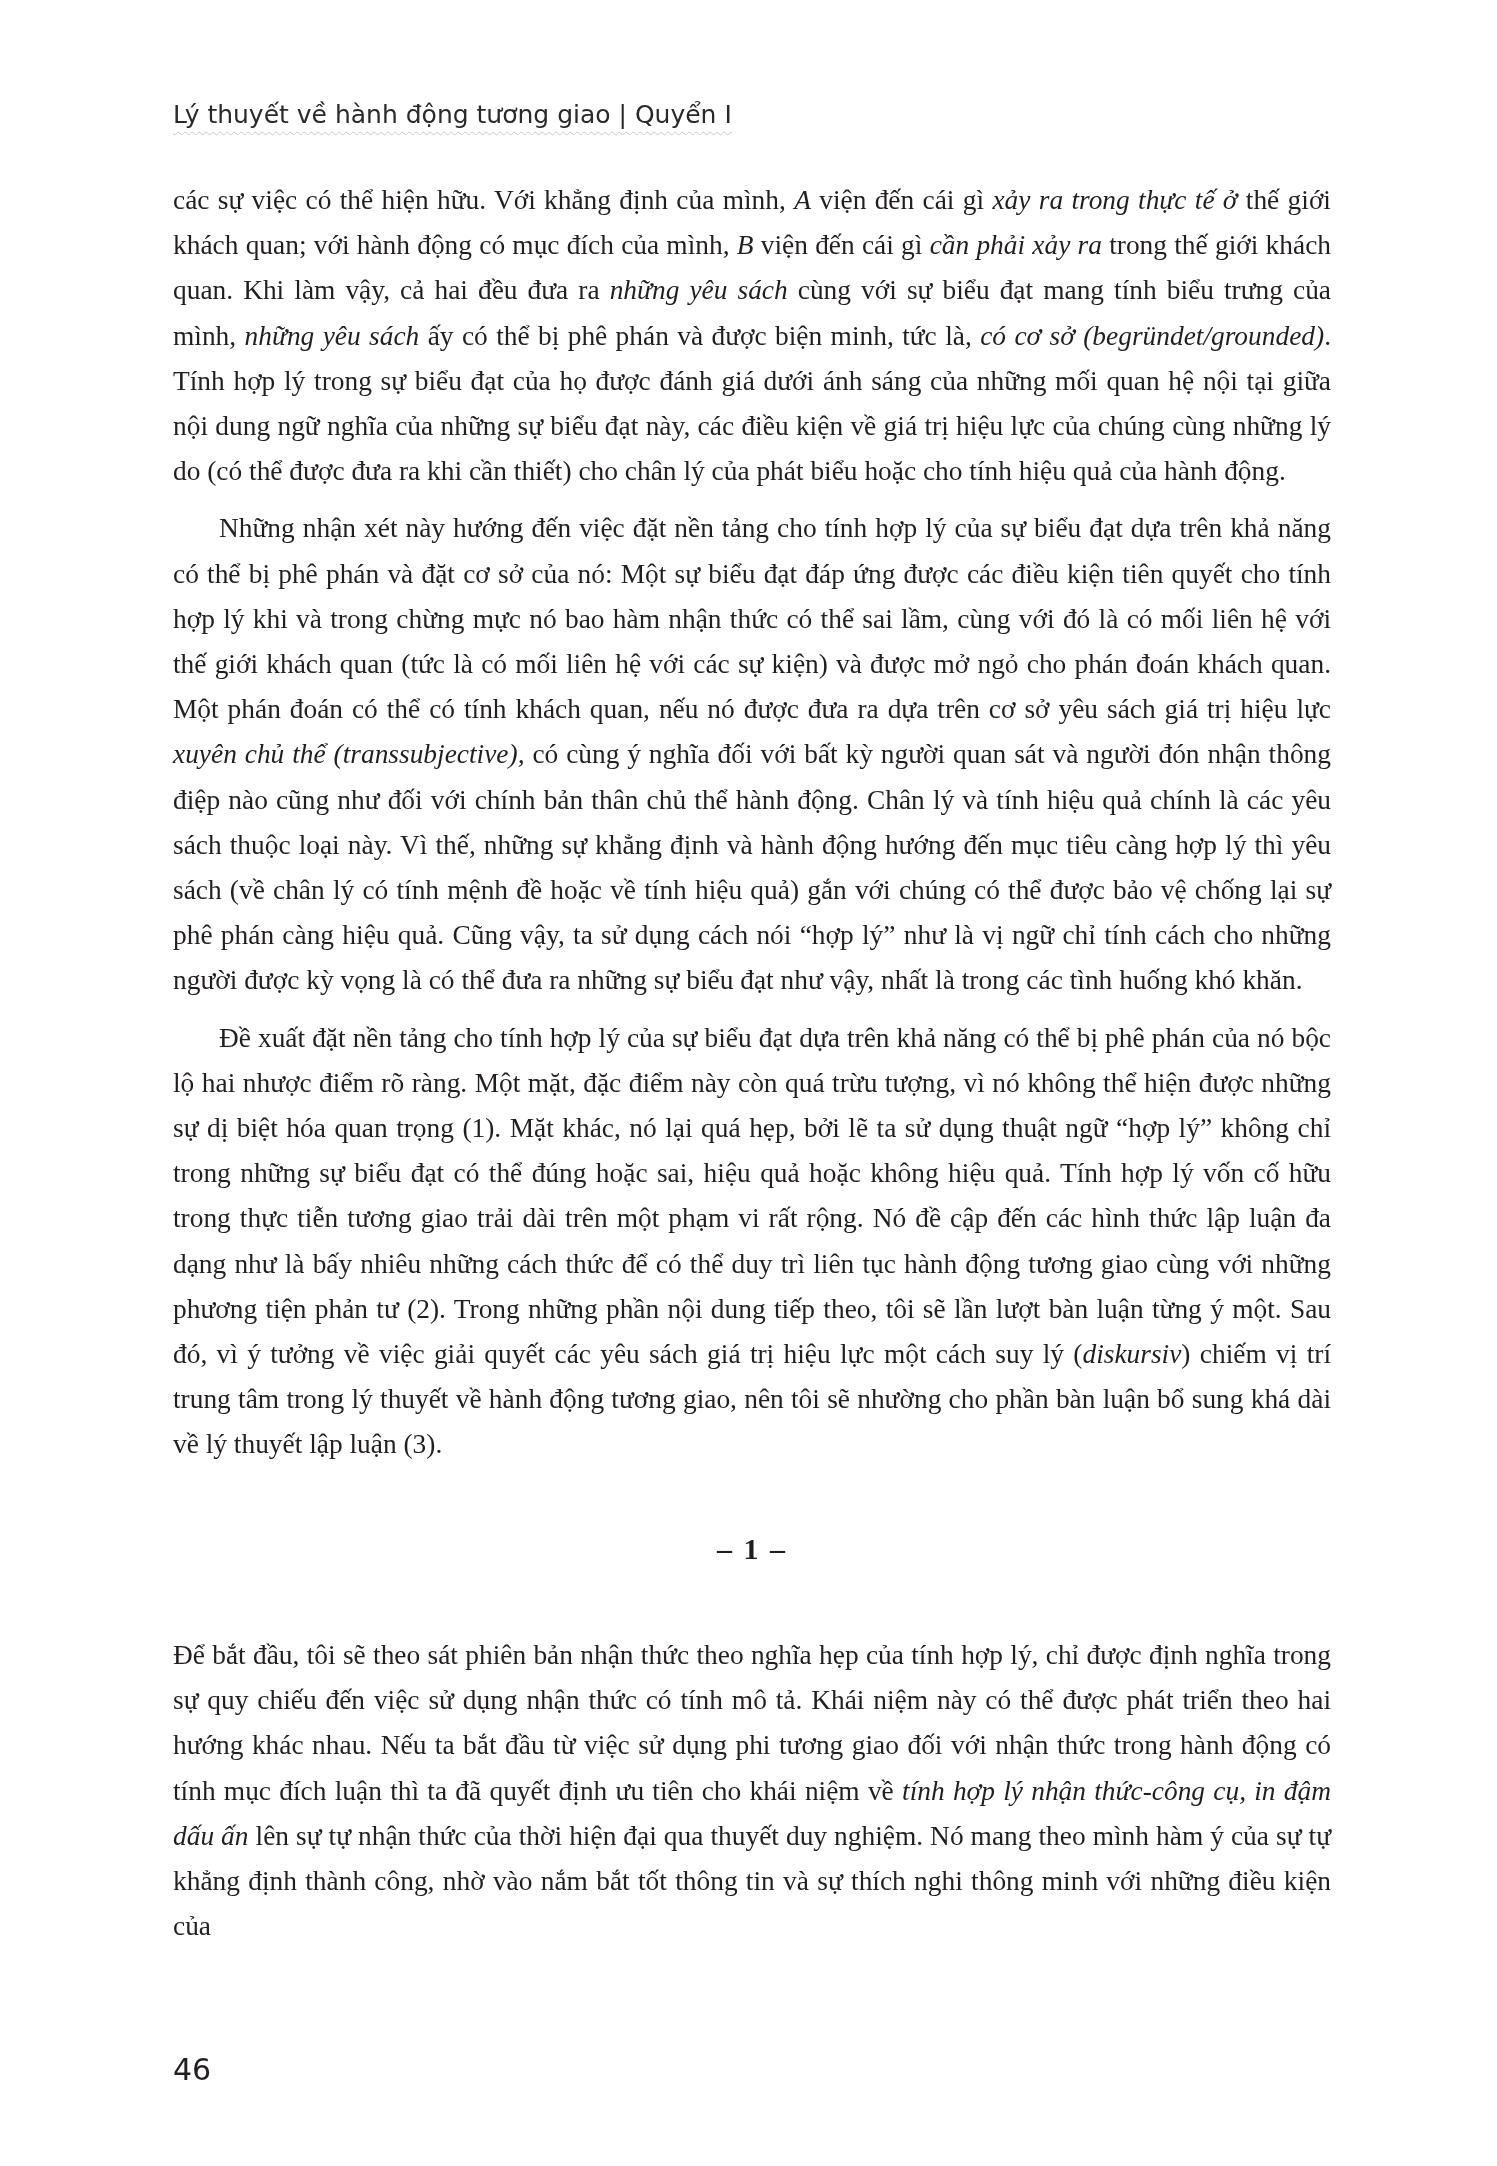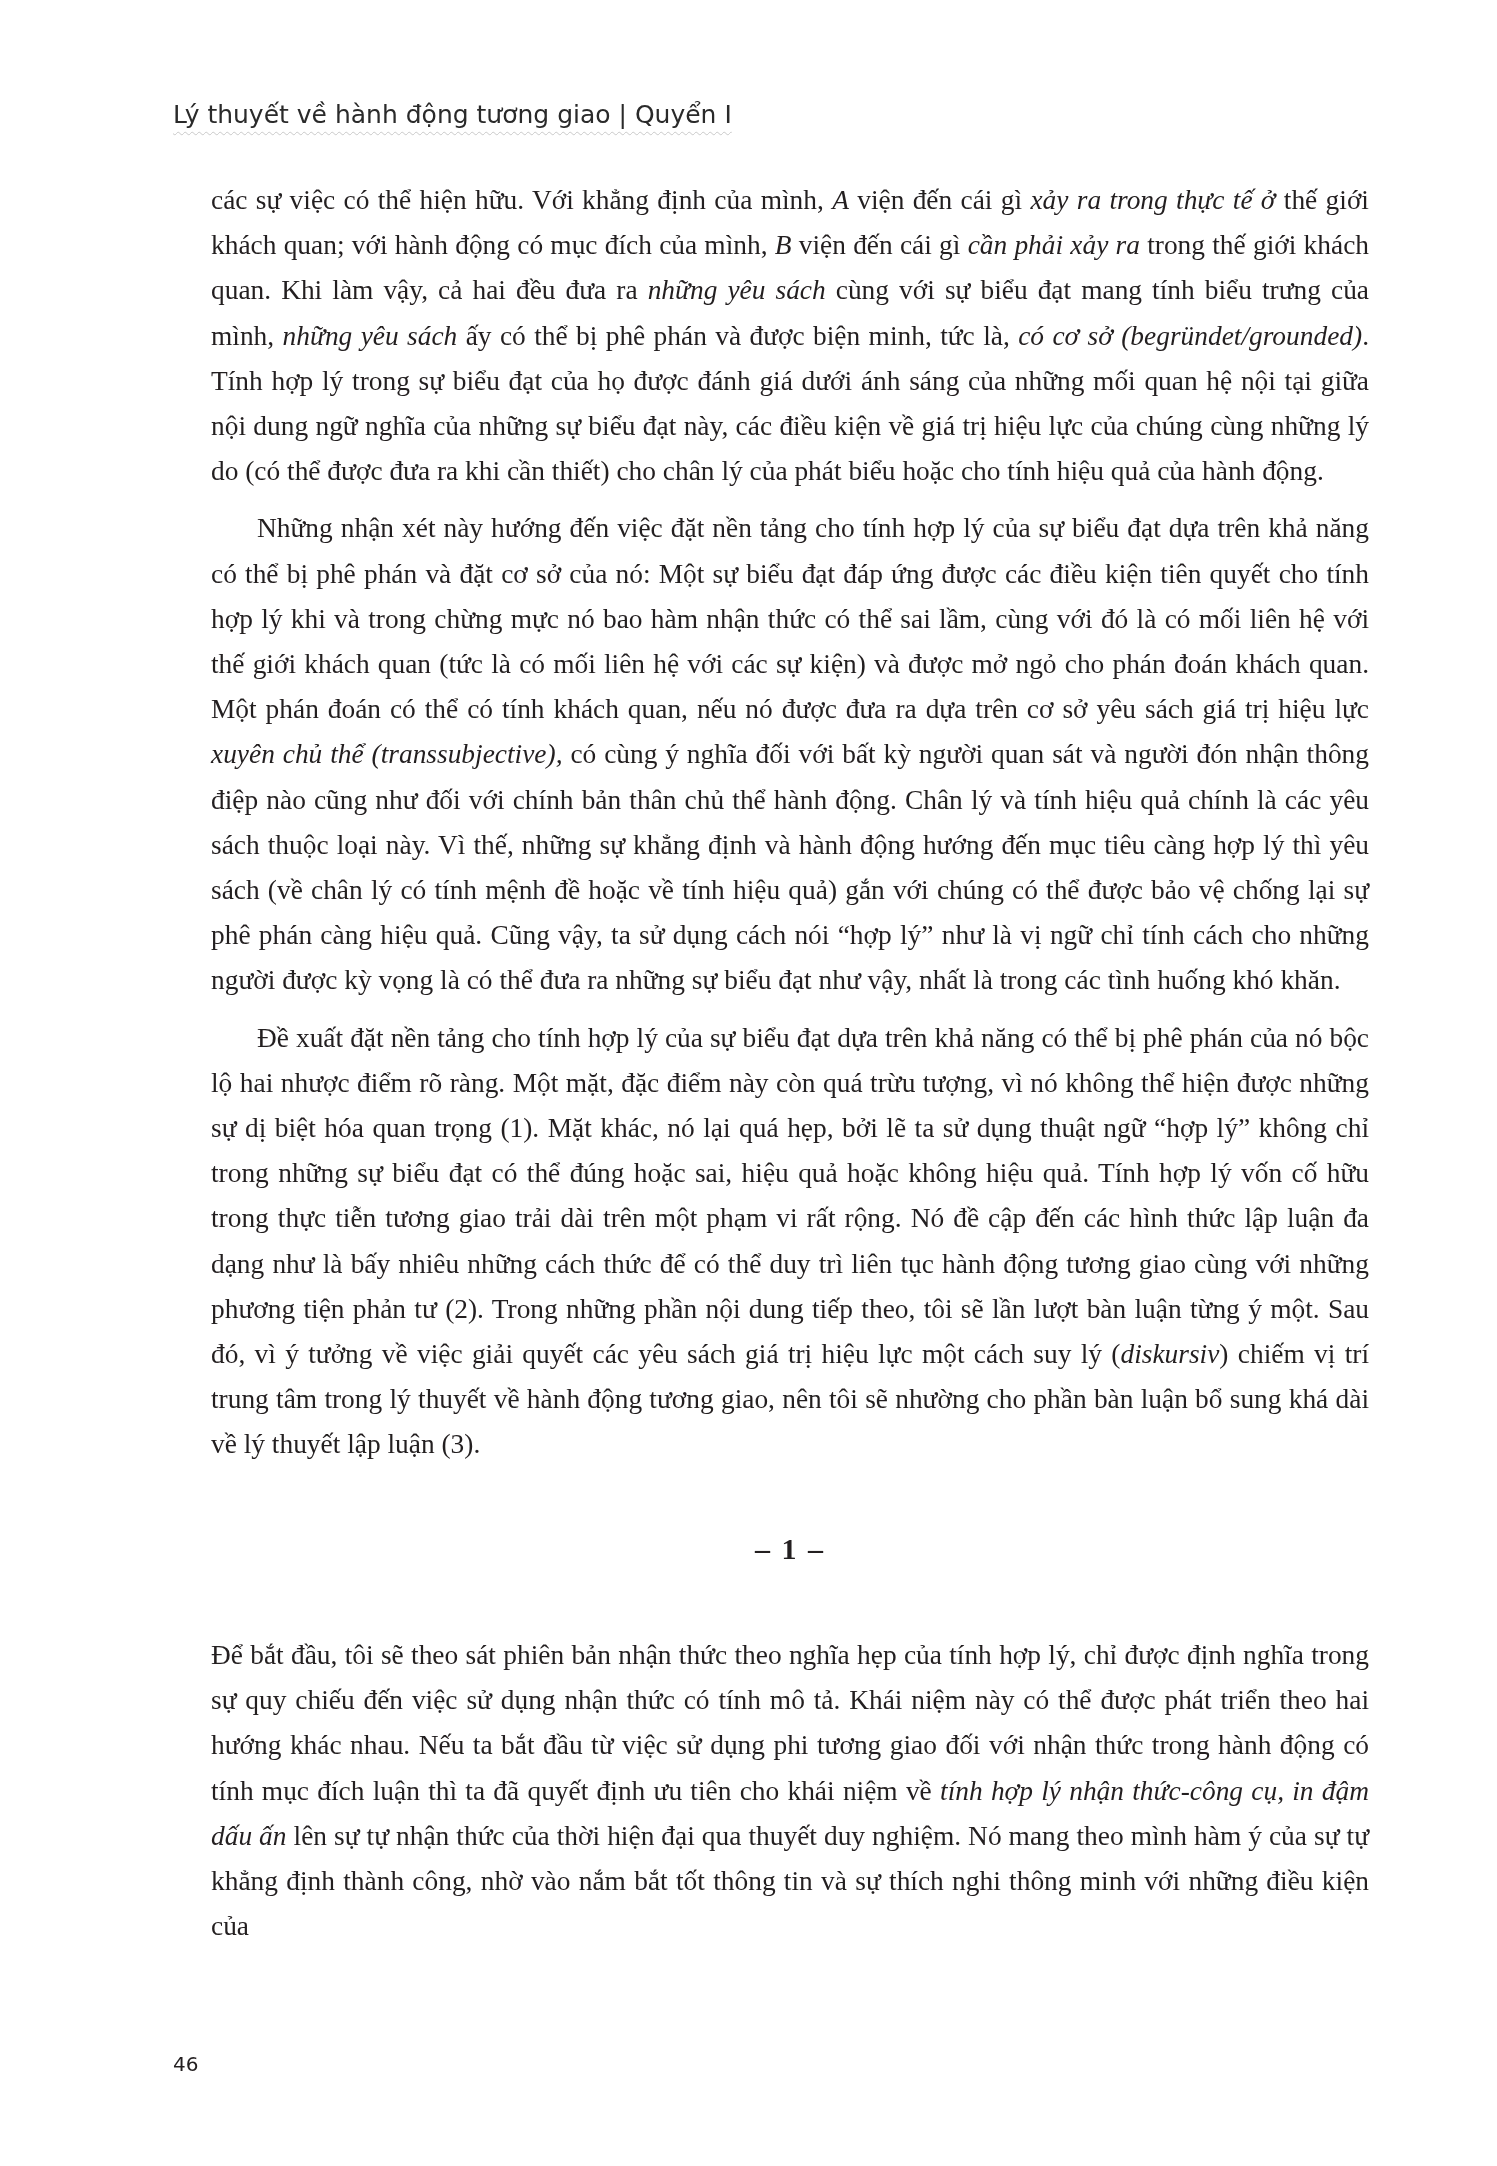--- a/index.html
+++ b/index.html
@@ -10,34 +10,33 @@
     font-family: "DejaVu Sans", "Liberation Sans", sans-serif;
     font-size: 25px; color: #2a2a2a; letter-spacing: 0px;
     text-decoration: underline wavy #c9c9c9 1px;
     text-underline-offset: 8px;
   }
   .body-text {
     position: absolute; left: 173px; top: 178px; width: 1158px;
     font-family: "Liberation Serif", "DejaVu Serif", serif;
     font-size: 27.4px; line-height: 45.2px; color: #231f20;
     text-align: justify;
-    margin-left: 38px;
   }
   .body-text p { margin: 0 0 12px 0; }
   .body-text p.indent { text-indent: 46px; }
   .body-text em { font-style: italic; }
   .section-mark {
     text-align: center; font-weight: bold;
     font-family: "Liberation Serif", "DejaVu Serif", serif;
     font-size: 30px; margin: 58px 0 62px 0; letter-spacing: 2px;
   }
   .folio {
     position: absolute; left: 173px; top: 2052px;
     font-family: "DejaVu Sans", "Liberation Sans", sans-serif;
-    font-size: 20px; color: #231f20;
+    font-size: 30px; color: #231f20;
   }
 </style>
 </head>
 <body>
 
 <div class="page">
   <div class="running-head">Lý thuyết về hành động tương giao | Quyển I</div>
 
   <div class="body-text">
     <div id="paras-1">

